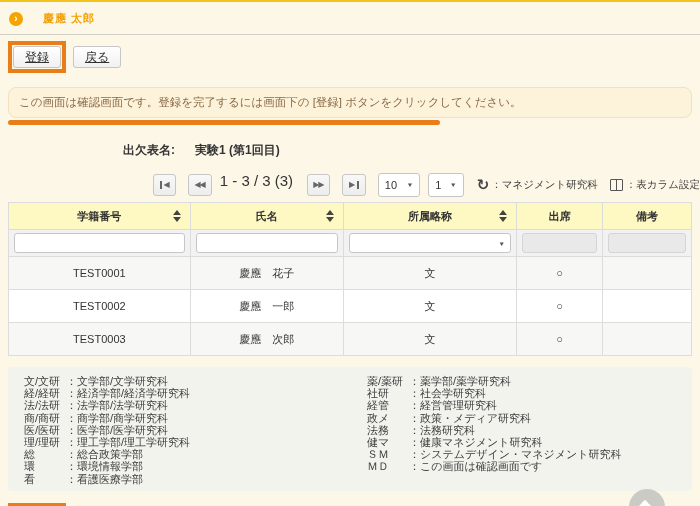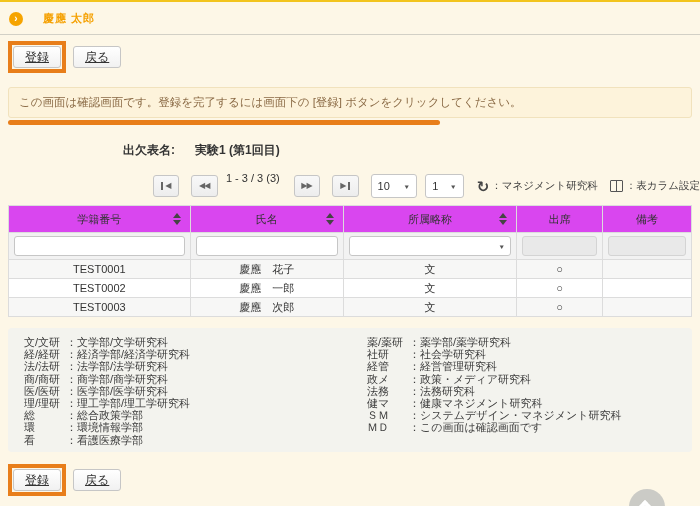--- a/index.html
+++ b/index.html
@@ -31,21 +31,21 @@
     display:inline-block; height:22px; line-height:20px;
     padding:0 11px; font-size:12px; color:#333;
     background:linear-gradient(#ffffff,#f1f1f1);
     border:1px solid #c6c6c6; border-radius:3px; cursor:pointer;text-decoration:underline;
   }
   .annotate-box { border:4px solid #e87e1a; padding:1px; display:inline-block; }
 
   
   .message-box {
     margin:14px 8px 0 8px;
-    background:#fdf3db; border:1px solid #f1e2bd; border-radius:3px;
+    background:#fdf3db; border:1px solid #f1e2bd; border-radius:8px;
     padding:7px 10px; font-size:11.5px; color:#8a6a45;
   }
   .message-underline {
     margin:2px 0 0 8px; width:432px; height:5px;
     background:#e87e1a; border-radius:3px;
   }
 
   
   .sheet-row { margin:17px 0 0 123px; font-size:12px; display:flex; }
   .sheet-label { font-weight:bold; }
@@ -57,21 +57,21 @@
     width:32px; height:22px; margin-right:12px;
     background:linear-gradient(#f8f8f8,#ededed);
     border:1px solid #c6c6c6; border-radius:3px;
     display:inline-flex; align-items:center; justify-content:center;
     color:#666; font-size:8px; cursor:pointer;
   }
   .pg-btn .tri { line-height:1; }
   .pg-btn .tri + .tri { margin-left:-1px; }
   .vbar { width:2px; height:8px; background:#666; display:inline-block; }
   .vbar.l { margin-right:2px; } .vbar.r { margin-left:2px; }
-  .pg-range { font-size:11px; color:#333; margin:0 14px 16px -4px; white-space:nowrap; }
+  .pg-range { font-size:15px; color:#333; margin:0 14px 8px -4px; white-space:nowrap; }
   .pg-select {
     height:24px; background:#fff; border:1px solid #c6c6c6; border-radius:3px;
     display:inline-flex; align-items:center; justify-content:space-between;
     padding:0 6px; font-size:11px; cursor:pointer;
   }
   .pg-select.size { width:54px; margin-right:8px; }
   .pg-select.page { width:44px; margin-right:13px; }
   .caret { font-size:7px; color:#555; transform:scaleY(.85); }
   .pg-tool { display:flex; align-items:center; font-size:10.5px; color:#3c3c3c; white-space:nowrap; }
   .refresh-glyph { font-size:15px; font-weight:bold; color:#444; margin-right:2px; line-height:1; cursor:pointer; }
@@ -82,39 +82,39 @@
   }
 
   
   table.grid {
     width:684px; margin:5px 8px 0 8px;
     border-collapse:collapse; background:#fff;
     border:1px solid #d8d8d8;
   }
   .grid th, .grid td { border:1px solid #dcdcdc; }
   .grid thead tr.head-row th {
-    background:#d946ef; height:27px;
-    font-size:11px; font-weight:normal; color:#333;
+    background:#fef9c3; height:27px;
+    font-size:11px; font-weight:bold; color:#333;
     position:relative; cursor:pointer;
   }
   .sort { position:absolute; right:9px; top:7px; display:flex; flex-direction:column; gap:2px; }
   .sort i { display:block; width:0; height:0; border-left:4px solid transparent; border-right:4px solid transparent; }
   .sort .up   { border-bottom:5px solid #444; }
   .sort .down { border-top:5px solid #444; }
   .grid tr.filter-row th { background:#f2f2f2; height:27px; padding:3px 5px; }
   .flt {
     width:100%; height:20px; border:1px solid #c6c6c6; border-radius:3px;
     background:#fff; font-size:11px; padding:0 4px;
   }
   .flt:disabled { background:#e9e9e9; border-color:#d4d4d4; }
   .flt-select {
     width:100%; height:20px; border:1px solid #c6c6c6; border-radius:3px; background:#fff;
     display:flex; align-items:center; justify-content:flex-end; padding:0 5px; cursor:pointer;
   }
-  .grid tbody td { height:19px; font-size:11px; text-align:center; color:#333; }
+  .grid tbody td { height:33px; font-size:11px; text-align:center; color:#333; }
   .grid tbody tr:nth-child(odd)  td { background:#f7f7f6; }
   .grid tbody tr:nth-child(even) td { background:#ffffff; }
 
   
   .legend {
     margin:11px 8px 0 8px; height:124px;
     background:#f3f3ee; border-radius:4px;
     padding:8px 16px; display:flex;
     font-size:11px; line-height:12.2px; color:#3c3c3c;
   }

